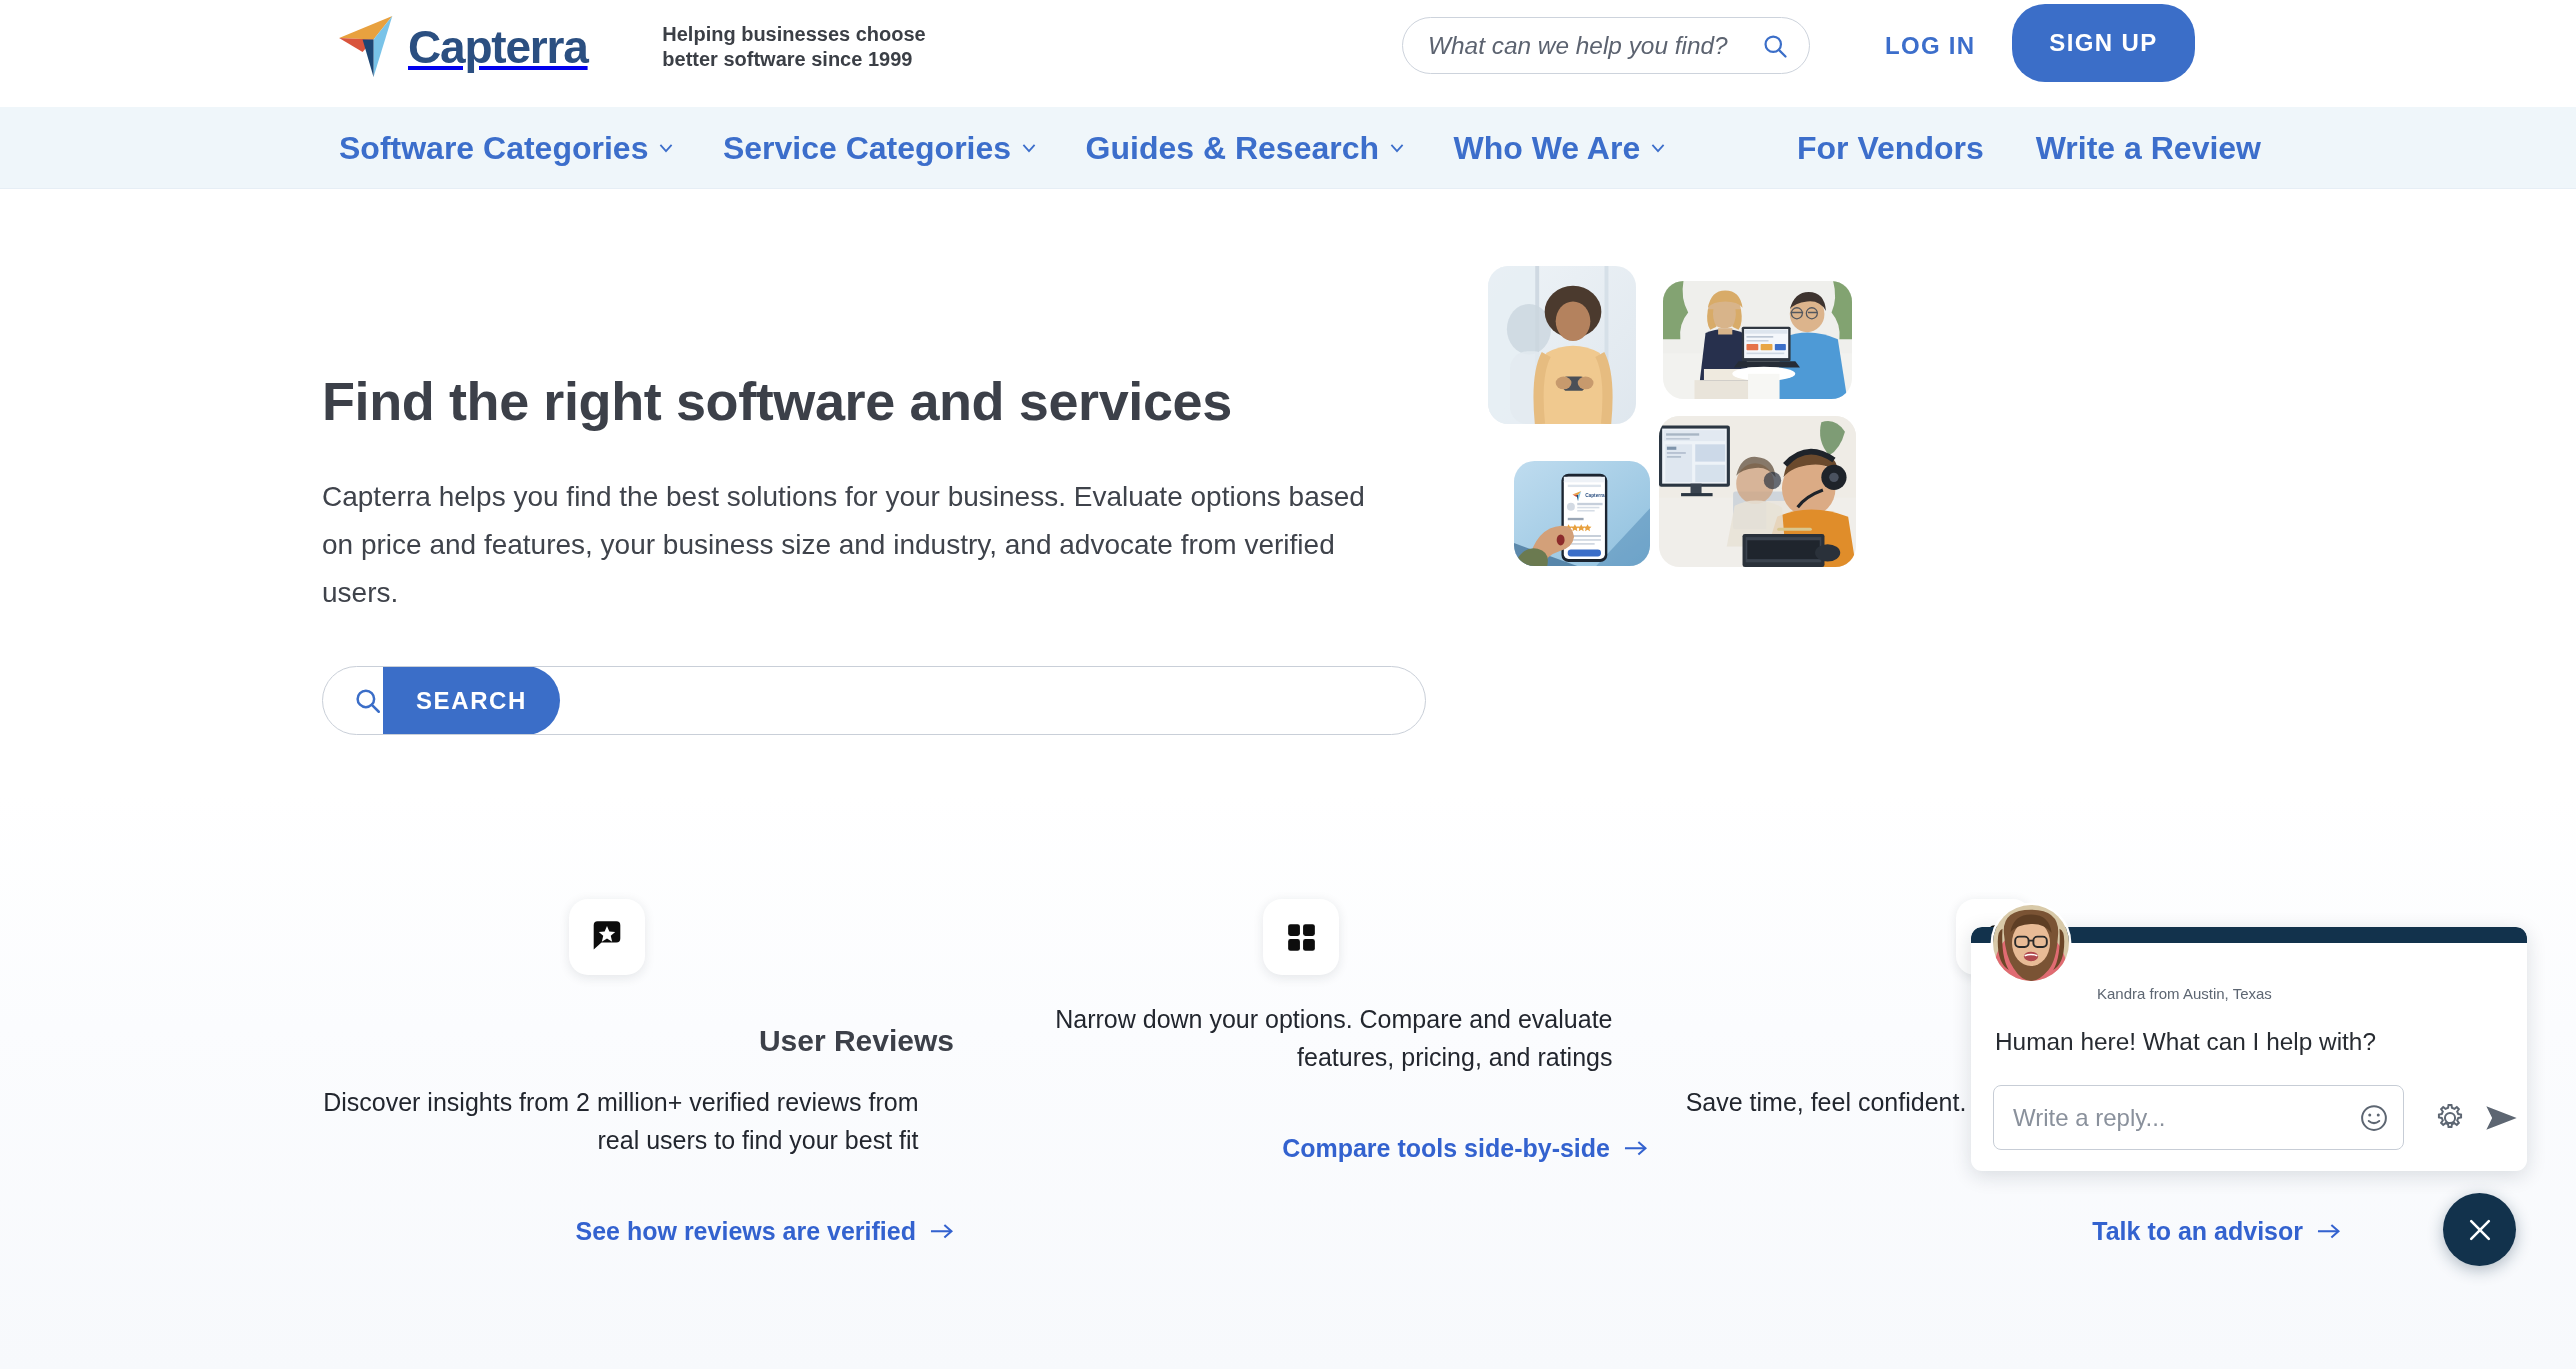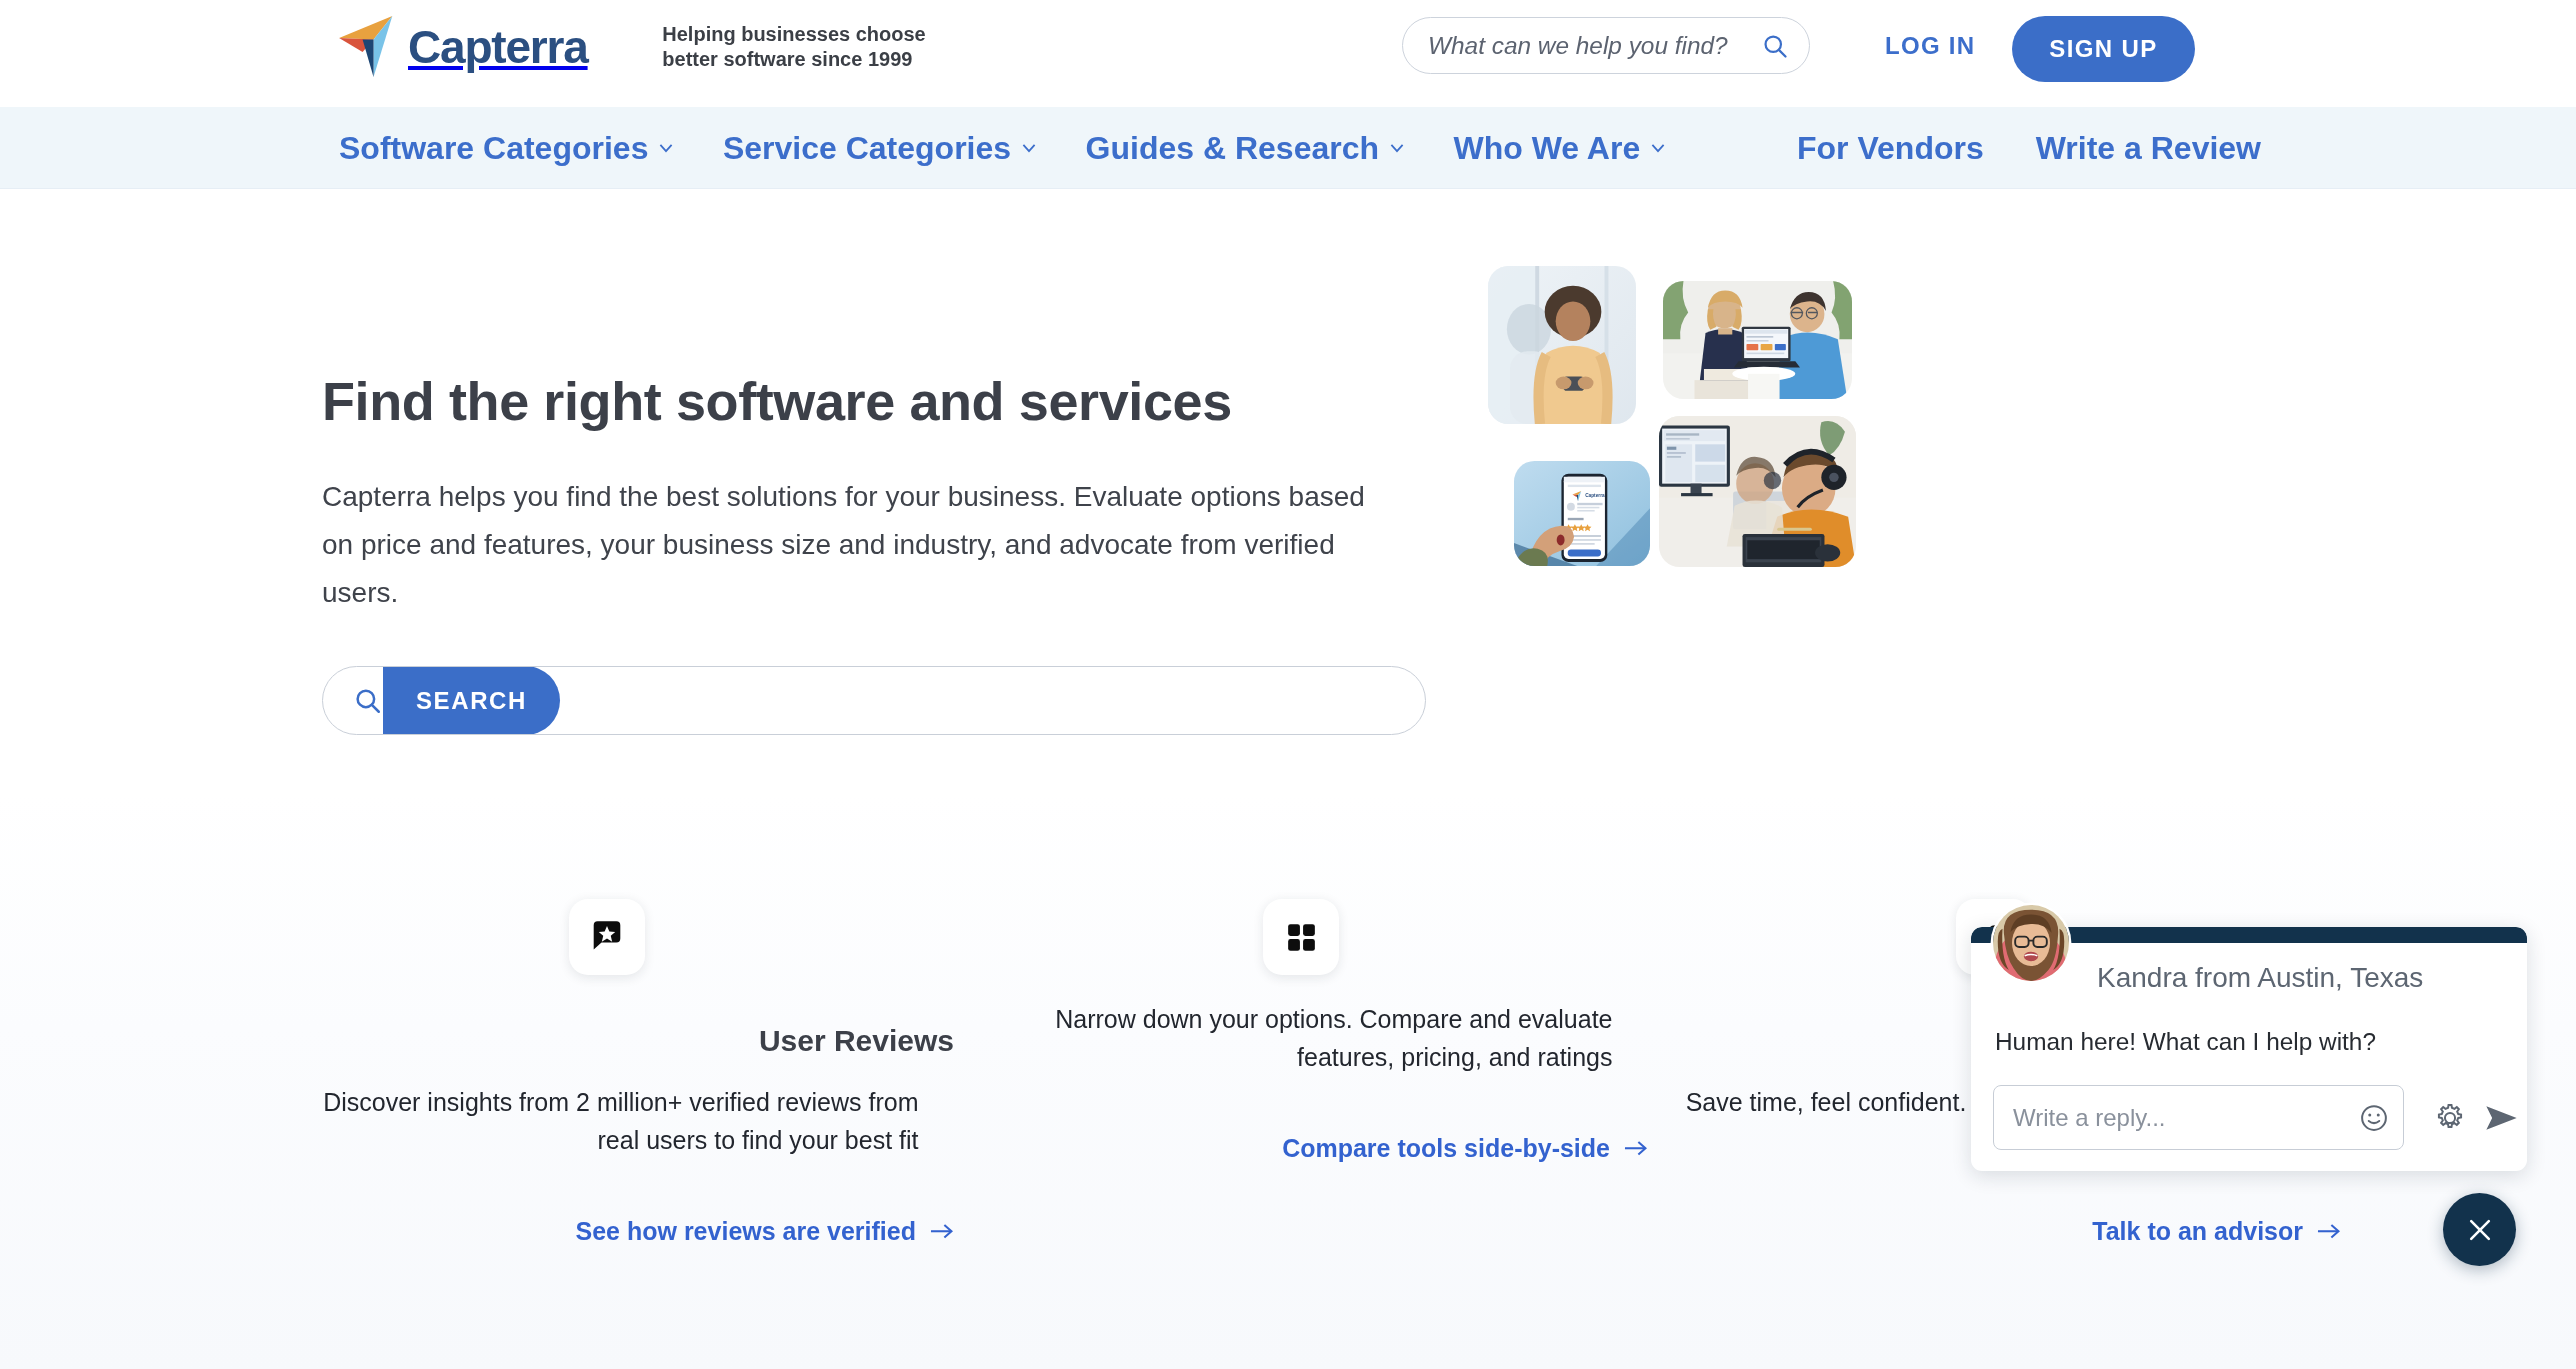--- a/index.html
+++ b/index.html
@@ -55,22 +55,22 @@
   .header-search input::placeholder { color: #5c6370; opacity: 1; }
   .hs-icon { width: 28px; height: 28px; flex: 0 0 auto; }
 
   .login-link {
     position: absolute; left: 1885px; top: 32px;
     font-size: 24px; font-weight: bold; color: #3c6ecb;
     letter-spacing: 1.3px; text-decoration: none;
     cursor: pointer;
   }
   .signup-btn {
-    position: absolute; left: 2012px; top: 16px;
-    width: 183px; height: 66px;
+    position: absolute; left: 2012px; top: 4px;
+    width: 183px; height: 78px;
     background: #3b6ec8; border: none; border-radius: 33px;
     color: #ffffff; font-family: "Liberation Sans", sans-serif;
     font-size: 24px; font-weight: bold; letter-spacing: 1.4px;
     cursor: pointer;
   }
 
   
   .navbar {
     position: absolute; left: 0; top: 107px;
     width: 2576px; height: 82px;
@@ -173,22 +173,22 @@
     background: #12324c; border-radius: 11px 11px 0 0;
   }
   .chat-avatar {
     position: absolute; left: 1993px; top: 905px;
     width: 76px; height: 76px; border-radius: 50%;
     overflow: hidden; z-index: 5;
     box-shadow: 0 0 0 2.4px #ffffff;
   }
   .chat-avatar svg { display: block; width: 76px; height: 76px; }
   .chat-agent {
-    position: absolute; left: 126px; top: 35px;
-    font-size: 28px; color: #5d6672;
+    position: absolute; left: 126px; top: 58px;
+    font-size: 15px; color: #5d6672;
   }
   .chat-msg {
     position: absolute; left: 24px; top: 101px;
     font-size: 24.4px; color: #272b31;
   }
   .chat-reply {
     position: absolute; left: 22px; top: 158px;
     width: 411px; height: 65px;
     border: 1.6px solid #c7cdd6; border-radius: 8px;
     background: #ffffff;

